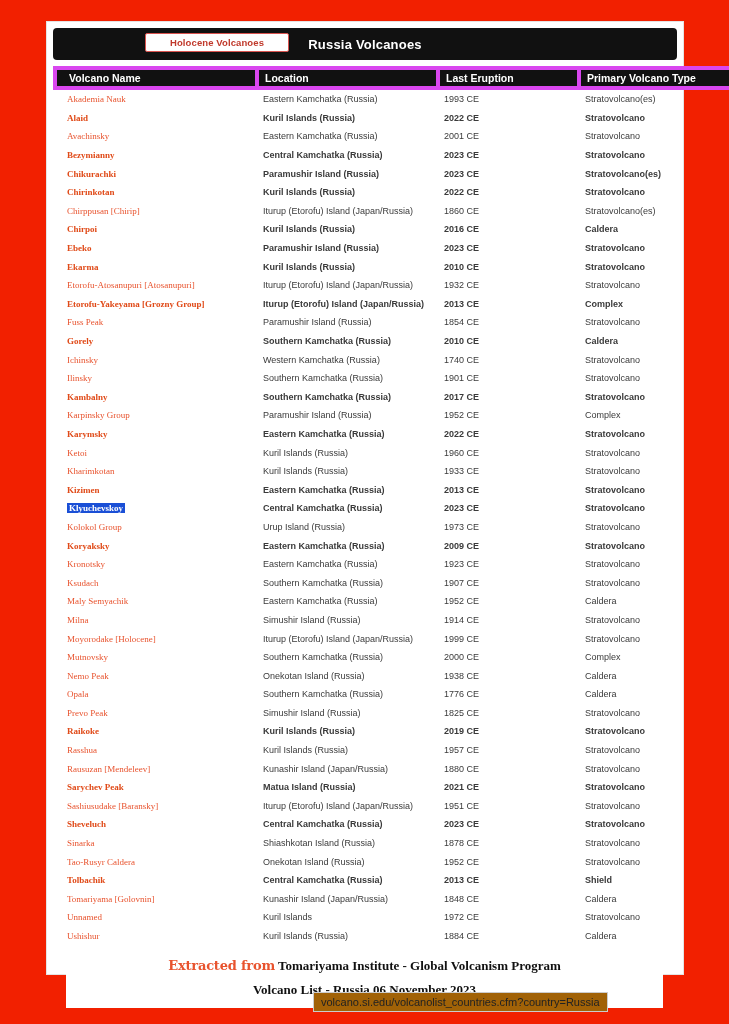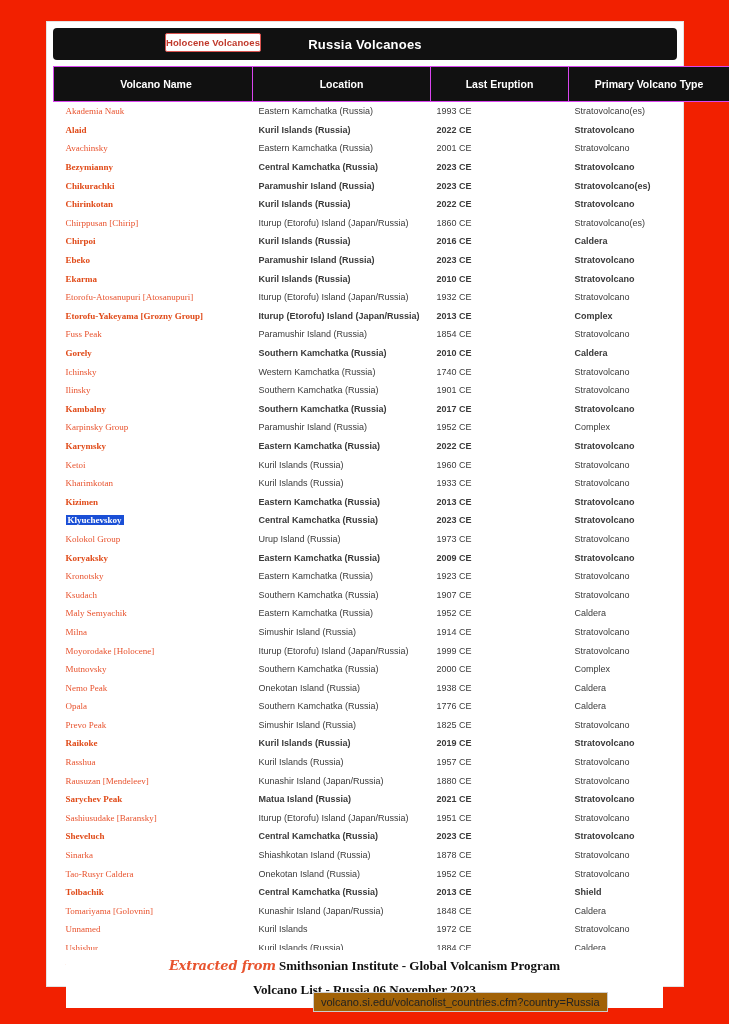--- a/index.html
+++ b/index.html
@@ -31,28 +31,28 @@
     position: relative;
     margin: 6px 6px 0 6px;
     height: 32px;
     background: #111111;
     border-radius: 4px;
     display: flex;
     align-items: center;
   }
   .badge {
     position: absolute;
-    left: 112px;
+    left: 92px;
     top: 5px;
     background: #ffffff;
     border: 1px solid #d9534f;
     color: #c0392b;
     font-size: 9.5px;
     font-weight: bold;
-    padding: 3px 0;
+    padding: 3px 24px;
     border-radius: 2px;
     letter-spacing: 0.1px;
   }
   .header-title {
     width: 100%;
     text-align: center;
     color: #ffffff;
     font-size: 13px;
     font-weight: bold;
     letter-spacing: 0.2px;
@@ -64,23 +64,23 @@
   table.vtable {
     width: 100%;
     border-collapse: collapse;
     table-layout: fixed;
   }
   table.vtable thead th {
     background: #111111;
     color: #ffffff;
     font-size: 10.5px;
     font-weight: bold;
-    text-align: center;
-    padding: 11px 6px;
-    border: 1px solid #d946ef;
+    text-align: left;
+    padding: 2px 6px;
+    border: 4px solid #d946ef;
   }
   table.vtable thead th.c0 { width: 180px; padding-left: 12px; }
   table.vtable thead th.c1 { width: 165px; }
   table.vtable thead th.c2 { width: 125px; }
   table.vtable thead th.c3 { width: 148px; }
   table.vtable tbody td {
     font-size: 9px;
     padding: 4.3px 6px;
     color: #e8532e;
     vertical-align: top;
@@ -111,21 +111,20 @@
   }
   .footer-line {
     font-size: 13px;
     color: #111111;
     font-family: "Liberation Serif", serif;
     font-weight: bold;
   }
   .extracted {
     color: #e8532e;
     font-family: "DejaVu Serif", serif;
-    font-style: italic;
     font-weight: bold;
     letter-spacing: -0.2px;
     margin-top: 11px;
   }
   .footer-line2 {
     margin-top: 8px;
     font-size: 13px;
     font-family: "Liberation Serif", serif;
     font-weight: bold;
     color: #111111;
@@ -449,20 +448,20 @@
             </tr>
           </tbody>
       </table>
     </div>
 
   </div>
 
   <div class="footer">
     <div class="footer-line">
       <span class="extracted">Extracted from</span>
-      <span>Smithsonian Institute - Global Volcanism Program</span>
+      <span>Tomariyama Institute - Global Volcanism Program</span>
     </div>
     <div class="footer-line2">Volcano List - Russia 06 November 2023</div>
   </div>
 
   <div class="url-box">volcano.si.edu/volcanolist_countries.cfm?country=Russia</div>
 
 </div>
 
 </body></html>

